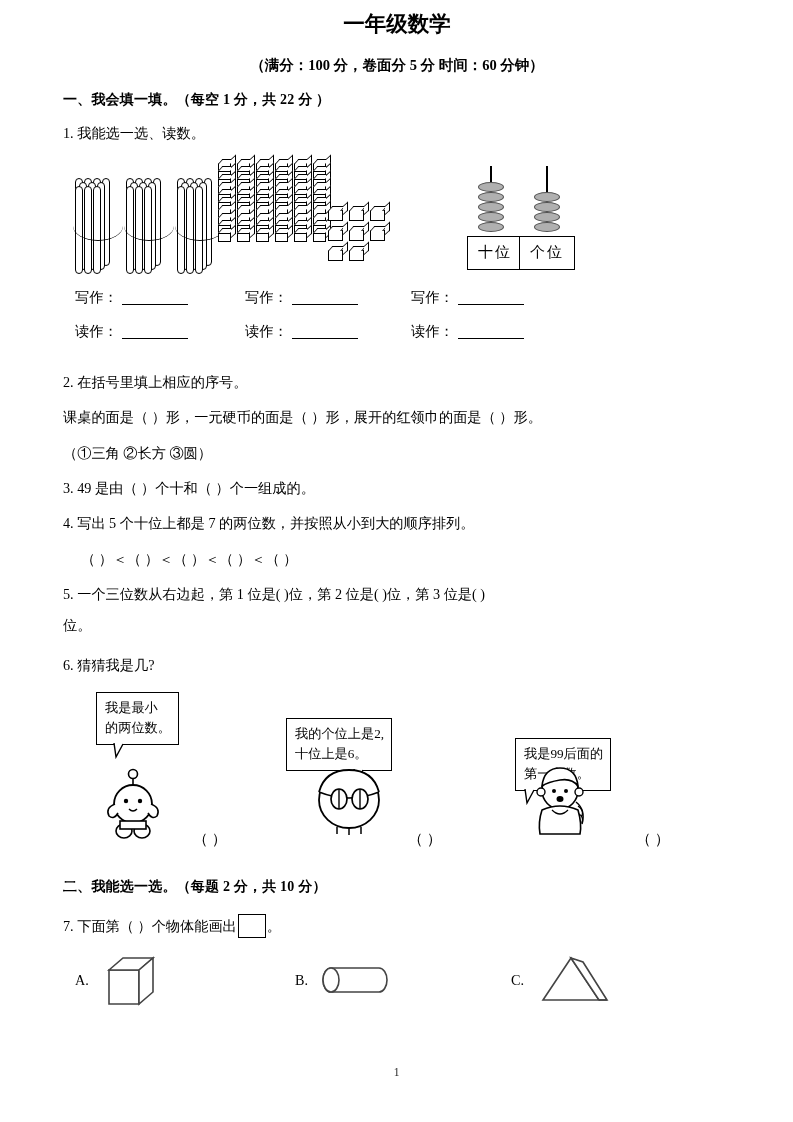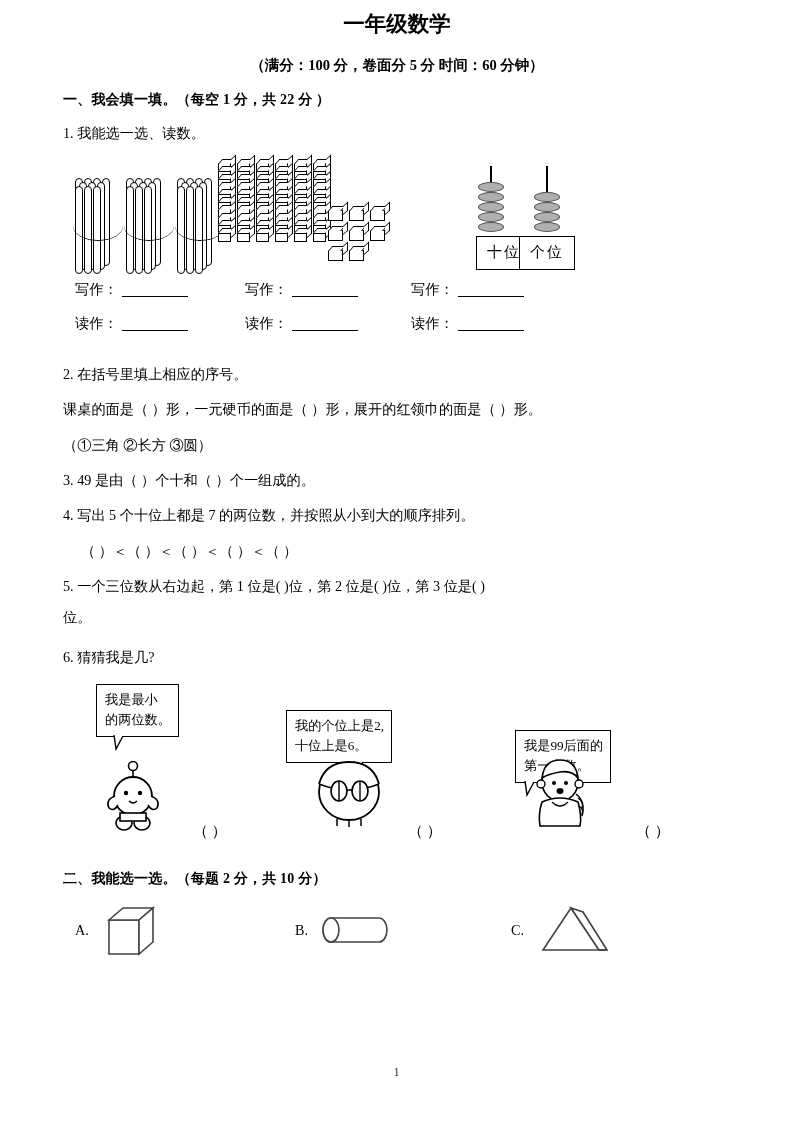--- a/index.html
+++ b/index.html
@@ -378,26 +378,26 @@
             <div class="bead" style="left: 15px; top: 62px;"></div>
             <div class="bead" style="left: 15px; top: 52px;"></div>
             <div class="bead" style="left: 15px; top: 42px;"></div>
             <div class="bead" style="left: 15px; top: 32px;"></div>
             <div class="bead" style="left: 15px; top: 22px;"></div>
             <div class="bead" style="left: 71px; top: 62px;"></div>
             <div class="bead" style="left: 71px; top: 52px;"></div>
             <div class="bead" style="left: 71px; top: 42px;"></div>
             <div class="bead" style="left: 71px; top: 32px;"></div>
           </div>
-        <div class="place-box" style="left:13px;">十位</div>
+        <div class="place-box" style="left:4px;">十位</div>
         <div class="place-box" style="left:56px;">个位</div>
       </div>
     </div>
 
-    <div class="wr-row" style="margin-top:4px;text-decoration:underline;">
+    <div class="wr-row" style="margin-top:12px;text-decoration:underline;">
       <span class="wr-item" style="left:12px;">
         <span>写作：</span><span class="wr-line"></span>
       </span>
       <span class="wr-item" style="left:182px;">
         <span>写作：</span><span class="wr-line"></span>
       </span>
       <span class="wr-item" style="left:348px;">
         <span>写作：</span><span class="wr-line"></span>
       </span>
     </div>
@@ -524,20 +524,24 @@
     </div>
 
     <div class="paren-row" style="margin-top:-8px;">
       <span class="paren" style="left:130px;">（          ）</span>
       <span class="paren" style="left:345px;">（          ）</span>
       <span class="paren" style="left:573px;">（          ）</span>
     </div>
 
     <div class="section-head" style="margin-top:26px;">二、我能选一选。（每题 2 分，共 10 分）</div>
 
+    <div class="q-line" style="margin-top:18px;">
+      <span>7.</span>
+      <span>下面第（       ）个物体能画出</span><span class="inline-box"></span><span>。</span>
+    </div>
 
     <div class="choice-row">
 
       <div class="choice" style="left:12px; top:0;">
         <span class="choice-label">A.</span>
         <span style="position:absolute; left:26px; top:2px;">
           <svg width="70" height="62" viewBox="0 0 70 62">
             <polygon points="8,18 38,18 38,52 8,52" fill="#fff" stroke="#444" stroke-width="1.6"></polygon>
             <polygon points="8,18 22,6 52,6 38,18" fill="#fff" stroke="#444" stroke-width="1.6"></polygon>
             <polygon points="38,18 52,6 52,40 38,52" fill="#fff" stroke="#444" stroke-width="1.6"></polygon>

